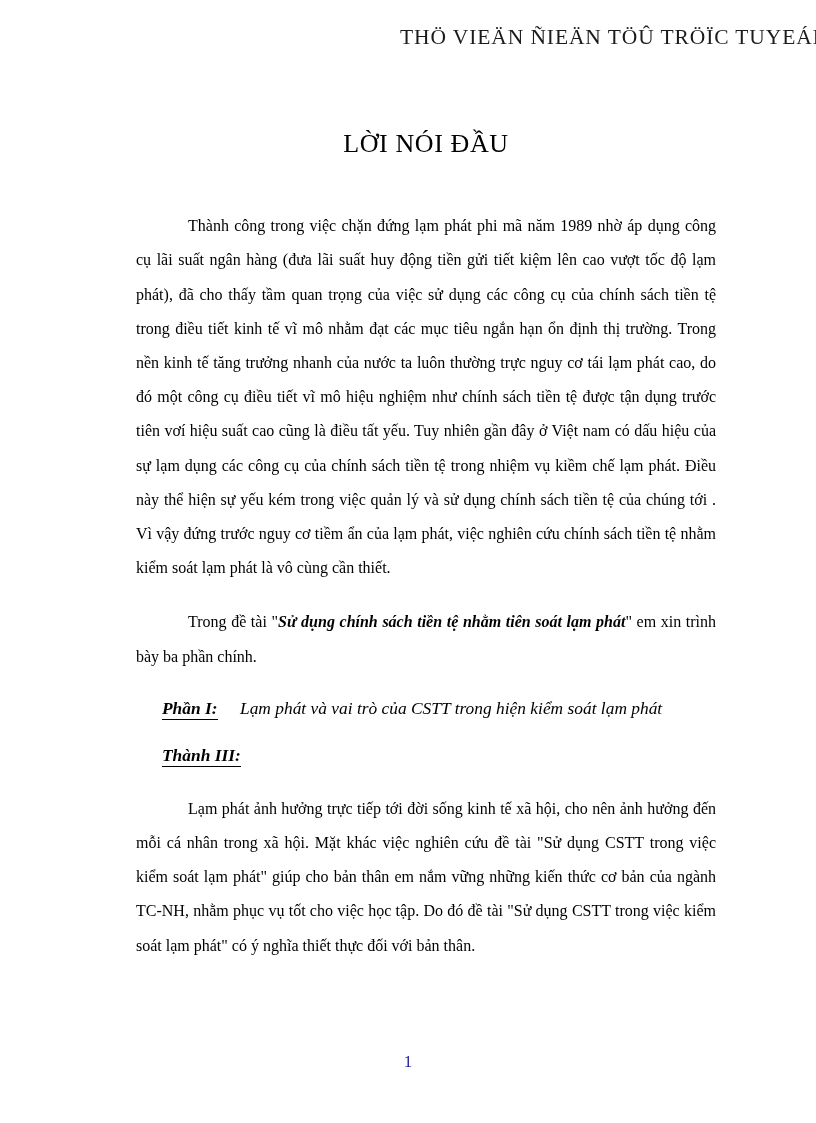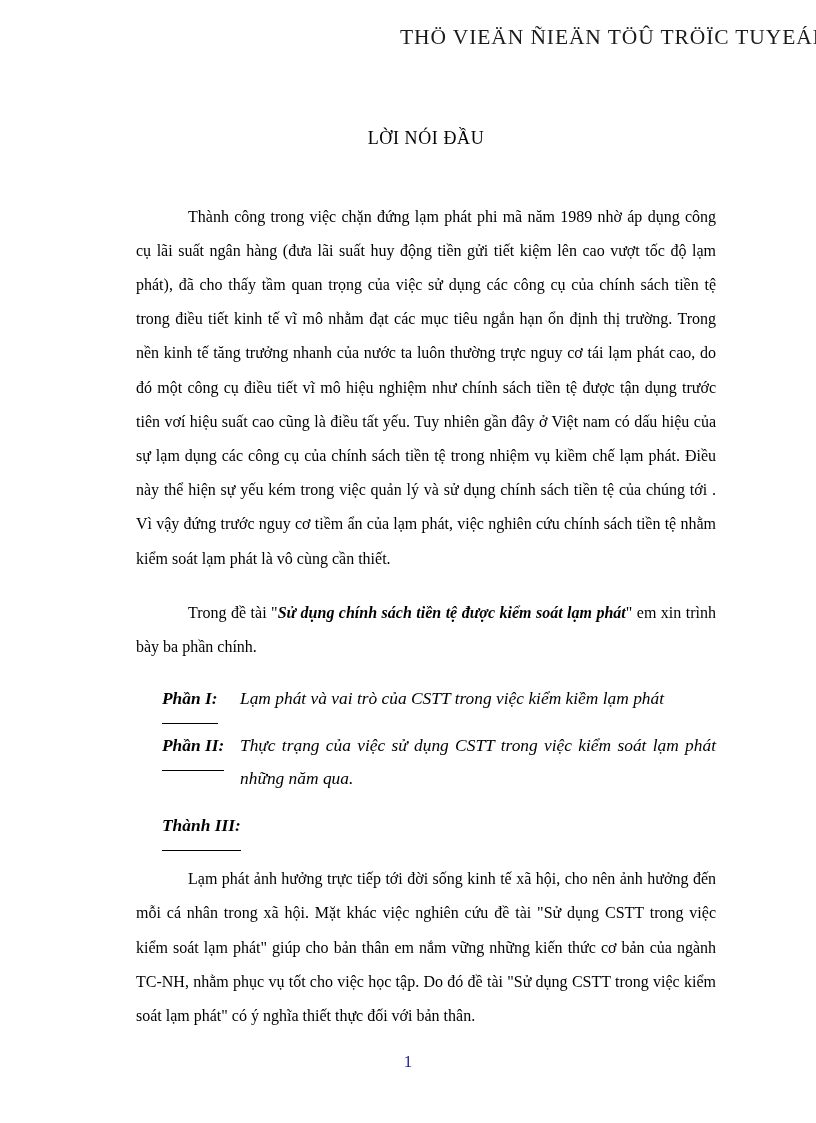--- a/index.html
+++ b/index.html
@@ -41,21 +41,21 @@
     position: absolute;
     left: 136px;
     top: 0;
     width: 580px;
   }
 
   .doc-title {
     margin: 0;
     padding-top: 128px;
     text-align: center;
-    font-size: 18px;
+    font-size: 26px;
     font-weight: normal;
     letter-spacing: 0.6px;
     line-height: 1.2;
   }
 
   p.para {
     margin: 0;
     text-align: justify;
     text-justify: inter-word;
     font-size: 16px;
@@ -88,21 +88,21 @@
     padding-left: 26px;
     box-sizing: border-box;
     font-size: 17.4px;
     line-height: 33px;
     font-weight: bold;
     font-style: italic;
     white-space: nowrap;
   }
   .part-label span {
     border-bottom: 1.6px solid #000;
-    padding-bottom: 15px;
+    padding-bottom: 1px;
   }
   .part-text {
     flex: 1 1 auto;
     font-size: 17.4px;
     line-height: 33px;
     font-style: italic;
     text-align: justify;
     text-justify: inter-word;
   }
   .part-text.no-justify { text-align: left; }
@@ -125,33 +125,29 @@
 <div class="page">
 
   <div class="doc-header">THÖ VIEÄN ÑIEÄN TÖÛ TRÖÏC TUYEÁN</div>
 
   <div class="content">
 
     <h1 class="doc-title">LỜI NÓI ĐẦU</h1>
 
     <p class="para first">Thành công trong việc chặn đứng lạm phát phi mã năm 1989 nhờ áp dụng công cụ lãi suất ngân hàng (đưa lãi suất huy động tiền gửi tiết kiệm lên cao vượt tốc độ lạm phát), đã cho thấy tầm quan trọng của việc sử dụng các công cụ của chính sách tiền tệ trong điều tiết kinh tế vĩ mô nhằm đạt các mục tiêu ngắn hạn ổn định thị trường. Trong nền kinh tế tăng trưởng nhanh của nước ta luôn thường trực nguy cơ tái lạm phát cao, do đó một công cụ điều tiết vĩ mô hiệu nghiệm như chính sách tiền tệ được tận dụng trước tiên vơí hiệu suất cao cũng là điều tất yếu. Tuy nhiên gần đây ở Việt nam có dấu hiệu của sự lạm dụng các công cụ của chính sách tiền tệ trong nhiệm vụ kiềm chế lạm phát. Điều này thể hiện sự yếu kém trong việc quản lý và sử dụng chính sách tiền tệ của chúng tới . Vì vậy đứng trước nguy cơ tiềm ẩn của lạm phát, việc nghiên cứu chính sách tiền tệ nhằm kiểm soát lạm phát là vô cùng cần thiết.</p>
 
-    <p class="para gap"><span>Trong đề tài "</span><span class="bold-italic">Sử dụng chính sách tiền tệ được kiểm soát lạm phát</span><span>" em xin trình bày ba phần chính.</span></p>
+    <p class="para gap"><span>Trong đề tài "</span><span class="bold-italic">Sử dụng chính sách tiền tệ nhằm tiên soát lạm phát</span><span>" em xin trình bày ba phần chính.</span></p>
 
     <div class="parts">
 
       <div class="part-row">
         <div class="part-label"><span>Phần I:</span></div>
-        <div class="part-text">Lạm phát và vai trò của CSTT trong việc kiểm kiềm lạm phát</div>
+        <div class="part-text">Lạm phát và vai trò của CSTT trong hiện kiểm soát lạm phát</div>
       </div>
 
-      <div class="part-row">
-        <div class="part-label"><span>Phần II:</span></div>
-        <div class="part-text">Thực trạng của việc sử dụng CSTT trong việc kiểm soát lạm phát những năm qua.</div>
-      </div>
 
       <div class="part-row">
         <div class="part-label"><span>Thành III:</span></div>
       </div>
 
     </div>
 
     <p class="para gap">Lạm phát ảnh hưởng trực tiếp tới đời sống kinh tế xã hội, cho nên ảnh hưởng đến mỗi cá nhân trong xã hội. Mặt khác việc nghiên cứu đề tài "Sử dụng CSTT trong việc kiểm soát lạm phát" giúp cho bản thân em nắm vững những kiến thức cơ bản của ngành TC-NH, nhằm phục vụ tốt cho việc học tập. Do đó đề tài "Sử dụng CSTT trong việc kiểm soát lạm phát" có ý nghĩa thiết thực đối với bản thân.</p>
 
   </div>

